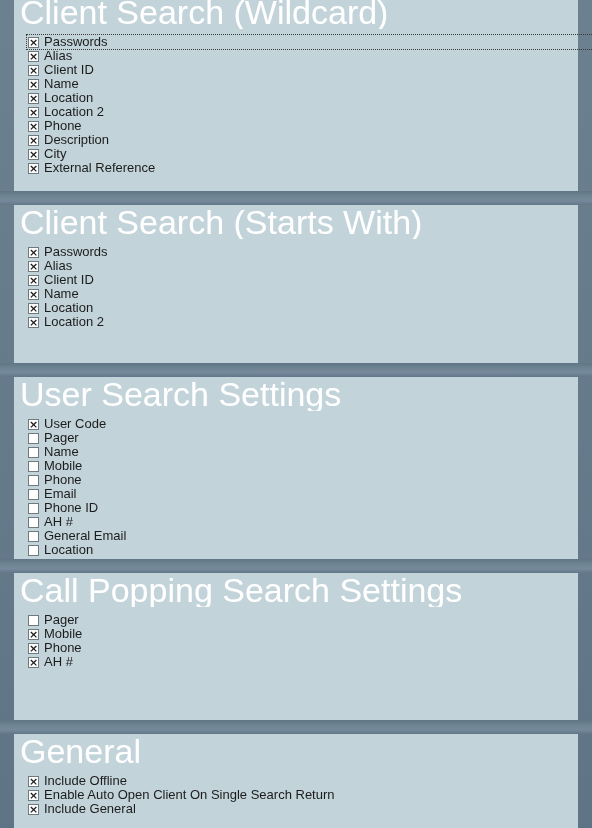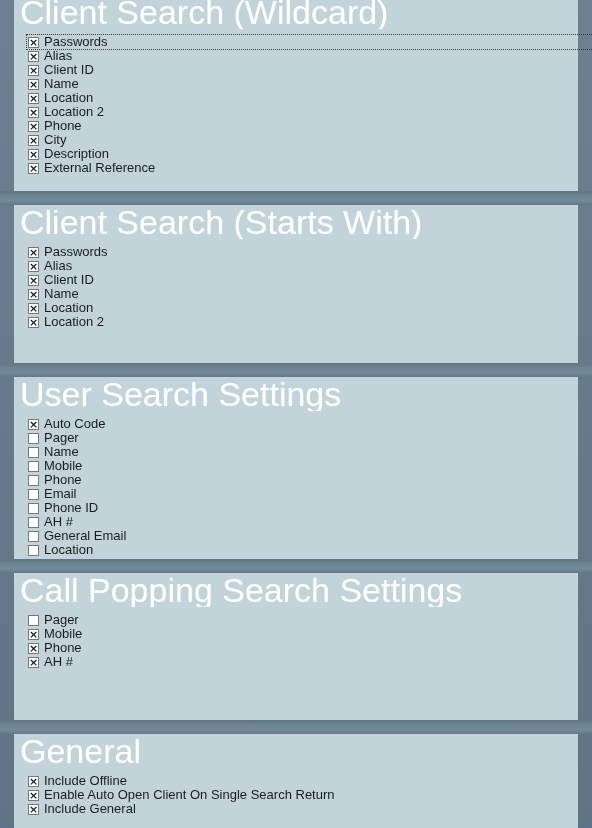--- a/index.html
+++ b/index.html
@@ -148,25 +148,25 @@
             <div class="cb-row">
               <span class="cb checked"></span>
               <span class="cb-label">Location 2</span>
             </div>
             <div class="cb-row">
               <span class="cb checked"></span>
               <span class="cb-label">Phone</span>
             </div>
             <div class="cb-row">
               <span class="cb checked"></span>
+              <span class="cb-label">Description</span>
+            </div>
+            <div class="cb-row">
+              <span class="cb checked"></span>
               <span class="cb-label">City</span>
-            </div>
-            <div class="cb-row">
-              <span class="cb checked"></span>
-              <span class="cb-label">Description</span>
             </div>
             <div class="cb-row">
               <span class="cb checked"></span>
               <span class="cb-label">External Reference</span>
             </div>
           </div>
         </div>
       </div>
       <div class="divider"></div>
       <div class="group">
@@ -200,21 +200,21 @@
           </div>
         </div>
       </div>
       <div class="divider"></div>
       <div class="group">
         <div class="group-inner" style="height: 182px;">
           <div class="group-head">User Search Settings</div>
           <div class="group-body">
             <div class="cb-row">
               <span class="cb checked"></span>
-              <span class="cb-label">Auto Code</span>
+              <span class="cb-label">User Code</span>
             </div>
             <div class="cb-row">
               <span class="cb"></span>
               <span class="cb-label">Pager</span>
             </div>
             <div class="cb-row">
               <span class="cb"></span>
               <span class="cb-label">Name</span>
             </div>
             <div class="cb-row">

